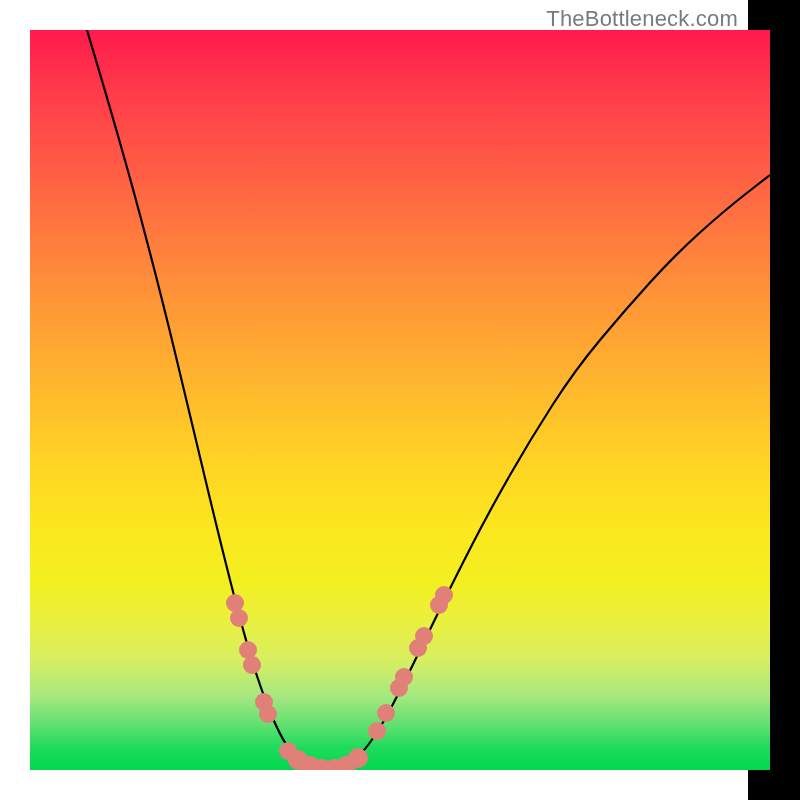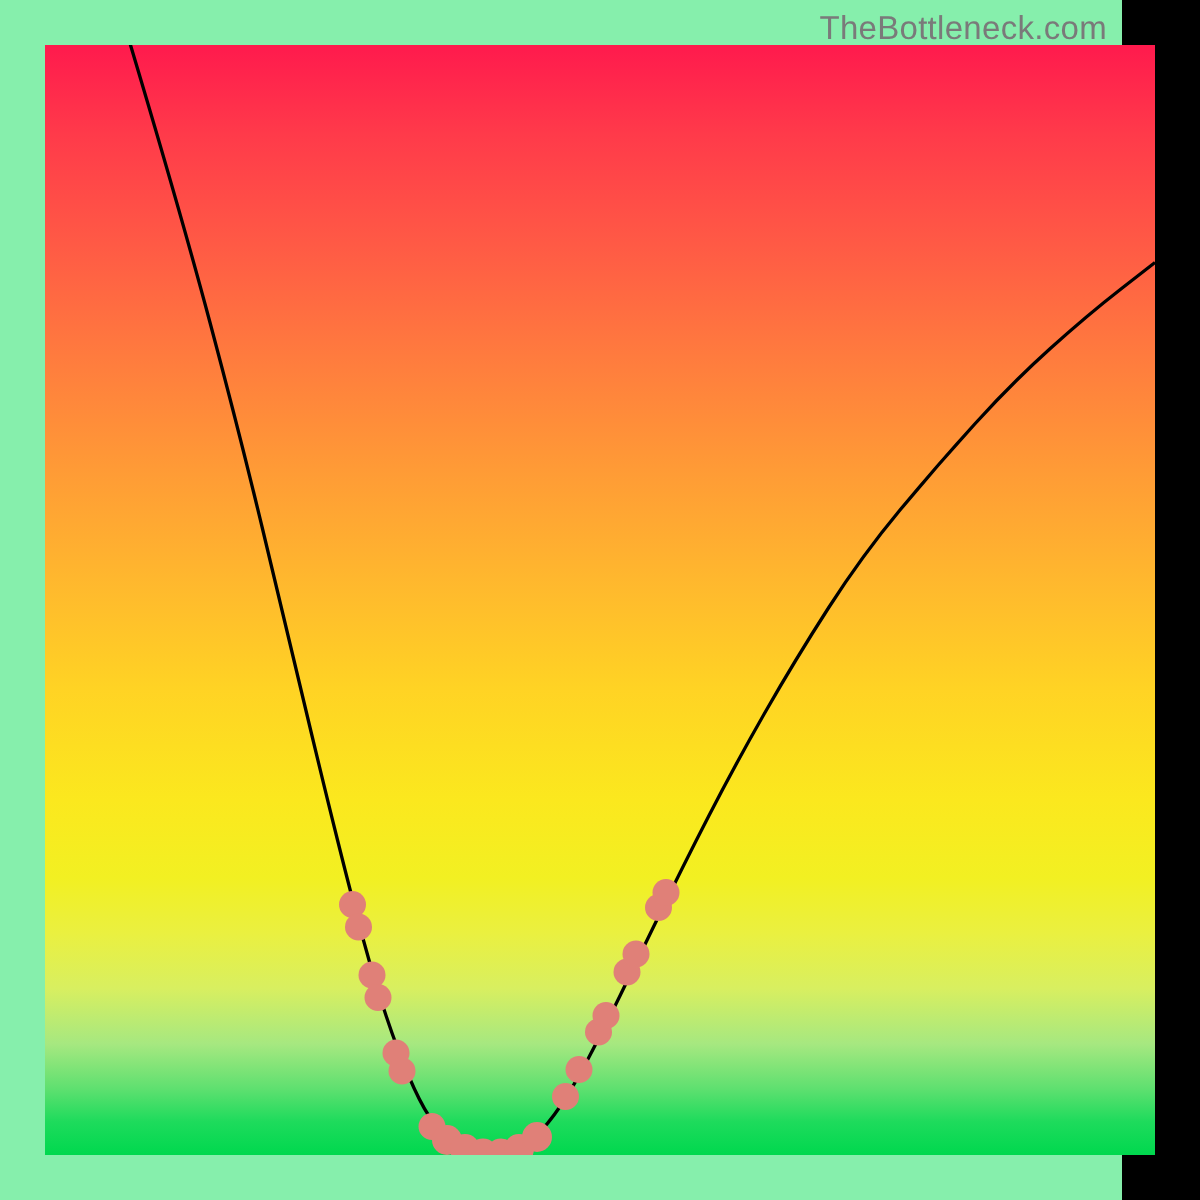--- a/index.html
+++ b/index.html
@@ -1,21 +1,21 @@
 <!DOCTYPE html>
 <html><head>
 <meta charset="utf-8">
 <style>
   * { margin: 0; padding: 0; box-sizing: border-box; }
   html, body { width: 800px; height: 800px; overflow: hidden; background: #000; }
   .canvas {
     position: relative;
     width: 748px;
     height: 800px;
-    background: #86efac;
+    background: #ffffff;
   }
   .plot-area {
     position: absolute;
     left: 30px;
     top: 30px;
     width: 740px;
     height: 740px;
     background: linear-gradient(to bottom,
       #ff1a4d 0%,
       #ff3a4a 8%,

